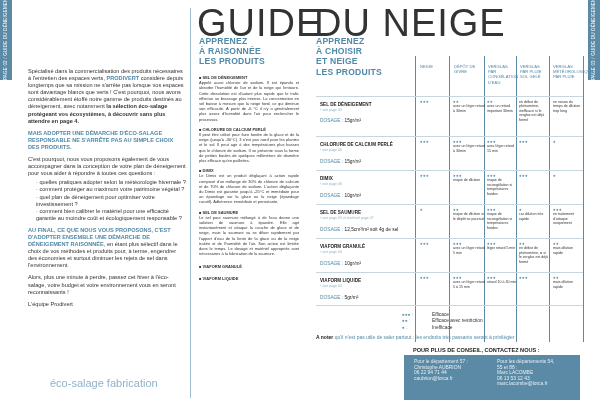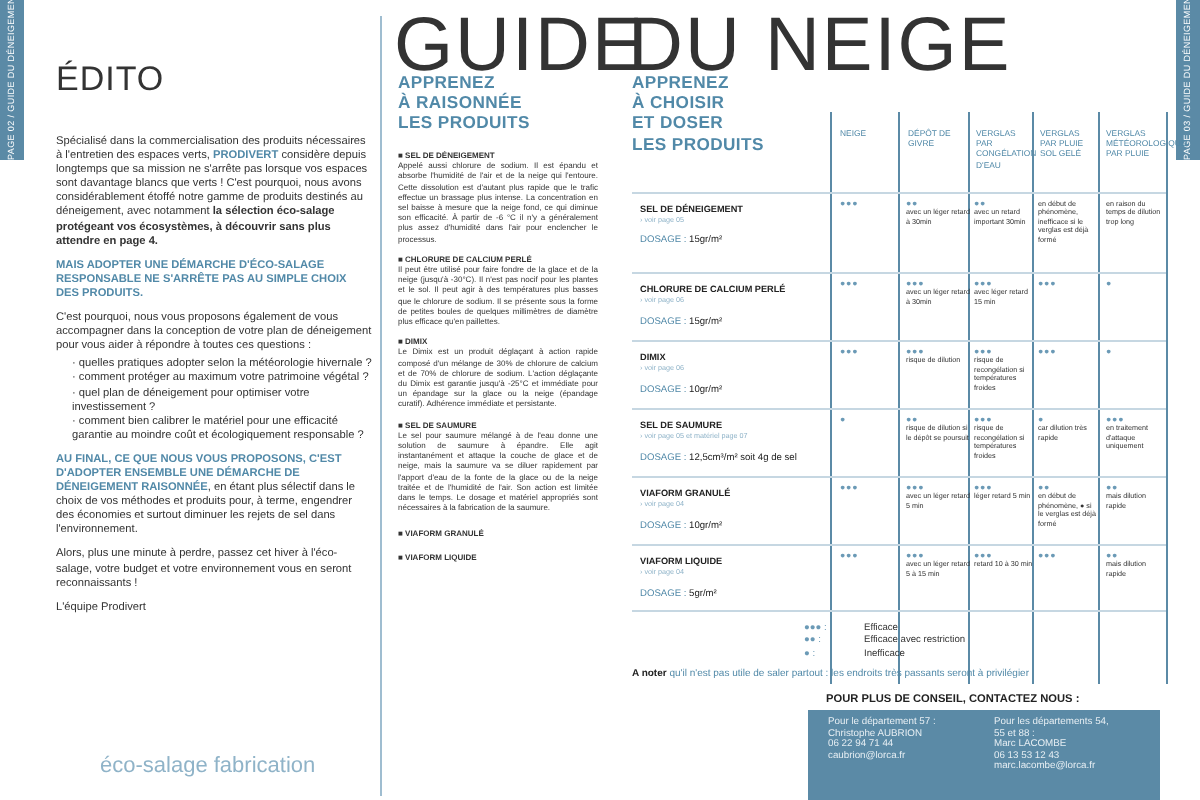--- a/index.html
+++ b/index.html
@@ -44,21 +44,20 @@
   .contact-box { position: absolute; left: 404px; top: 374px; width: 176px; height: 26px; background: #5b8aa6; color: #e6eef3; font-size: 4.9px; line-height: 5.6px; padding: 4px 0 0 10px; display: flex; }
   .contact-box .col { width: 85px; }
 </style>
 </head>
 <body>
 
 <div class="tab left">PAGE 02 / GUIDE DU DÉNEIGEMENT</div>
 <div class="tab right">PAGE 03 / GUIDE DU DÉNEIGEMENT</div>
 
 <div class="edito">
-  <div class="edito-title">ÉDITO</div>
   <div class="edito-body">
     <p><span>Spécialisé dans la commercialisation des produits nécessaires à l'entretien des espaces verts, </span><span class="hl">PRODIVERT</span><span> considère depuis longtemps que sa mission ne s'arrête pas lorsque vos espaces sont davantage blancs que verts ! C'est pourquoi, nous avons considérablement étoffé notre gamme de produits destinés au déneigement, avec notamment </span><b>la sélection éco-salage protégeant vos écosystèmes, à découvrir sans plus attendre en page 4.</b></p>
     <p class="hl">MAIS ADOPTER UNE DÉMARCHE D'ÉCO-SALAGE RESPONSABLE NE S'ARRÊTE PAS AU SIMPLE CHOIX DES PRODUITS.</p>
     <p style="margin-bottom:2px">C'est pourquoi, nous vous proposons également de vous accompagner dans la conception de votre plan de déneigement pour vous aider à répondre à toutes ces questions :</p>
     <ul>
       <li>quelles pratiques adopter selon la météorologie hivernale ?</li>
       <li>comment protéger au maximum votre patrimoine végétal ?</li>
       <li>quel plan de déneigement pour optimiser votre investissement ?</li>
       <li>comment bien calibrer le matériel pour une efficacité garantie au moindre coût et écologiquement responsable ?</li>
     </ul>
@@ -74,21 +73,21 @@
 <div class="big-title" style="left:314px">DU NEIGE</div>
 
 <div class="sub-head" style="left:199px; top:36px">
   <div>APPRENEZ</div>
     <div>À RAISONNÉE</div>
     <div>LES PRODUITS</div>
 </div>
 <div class="sub-head" style="left:316px; top:36px">
   <div>APPRENEZ</div>
     <div>À CHOISIR</div>
-    <div>ET DOSER</div>
+    <div>ET NEIGE</div>
     <div>LES PRODUITS</div>
 </div>
 
 <div class="products">
   <div class="p-title">■ <span>SEL DE DÉNEIGEMENT</span></div>
   <div class="p-text">Appelé aussi chlorure de sodium. Il est épandu et absorbe l'humidité de l'air et de la neige qui l'entoure. Cette dissolution est d'autant plus rapide que le trafic effectue un brassage plus intense. La concentration en sel baisse à mesure que la neige fond, ce qui diminue son efficacité. À partir de -6 °C il n'y a généralement plus assez d'humidité dans l'air pour enclencher le processus.</div>
   <div class="p-title">■ <span>CHLORURE DE CALCIUM PERLÉ</span></div>
   <div class="p-text">Il peut être utilisé pour faire fondre de la glace et de la neige (jusqu'à -30°C). Il n'est pas nocif pour les plantes et le sol. Il peut agir à des températures plus basses que le chlorure de sodium. Il se présente sous la forme de petites boules de quelques millimètres de diamètre plus efficace qu'en paillettes.</div>
   <div class="p-title">■ <span>DIMIX</span></div>
   <div class="p-text">Le Dimix est un produit déglaçant à action rapide composé d'un mélange de 30% de chlorure de calcium et de 70% de chlorure de sodium. L'action déglaçante du Dimix est garantie jusqu'à -25°C et immédiate pour un épandage sur la glace ou la neige (épandage curatif). Adhérence immédiate et persistante.</div>

